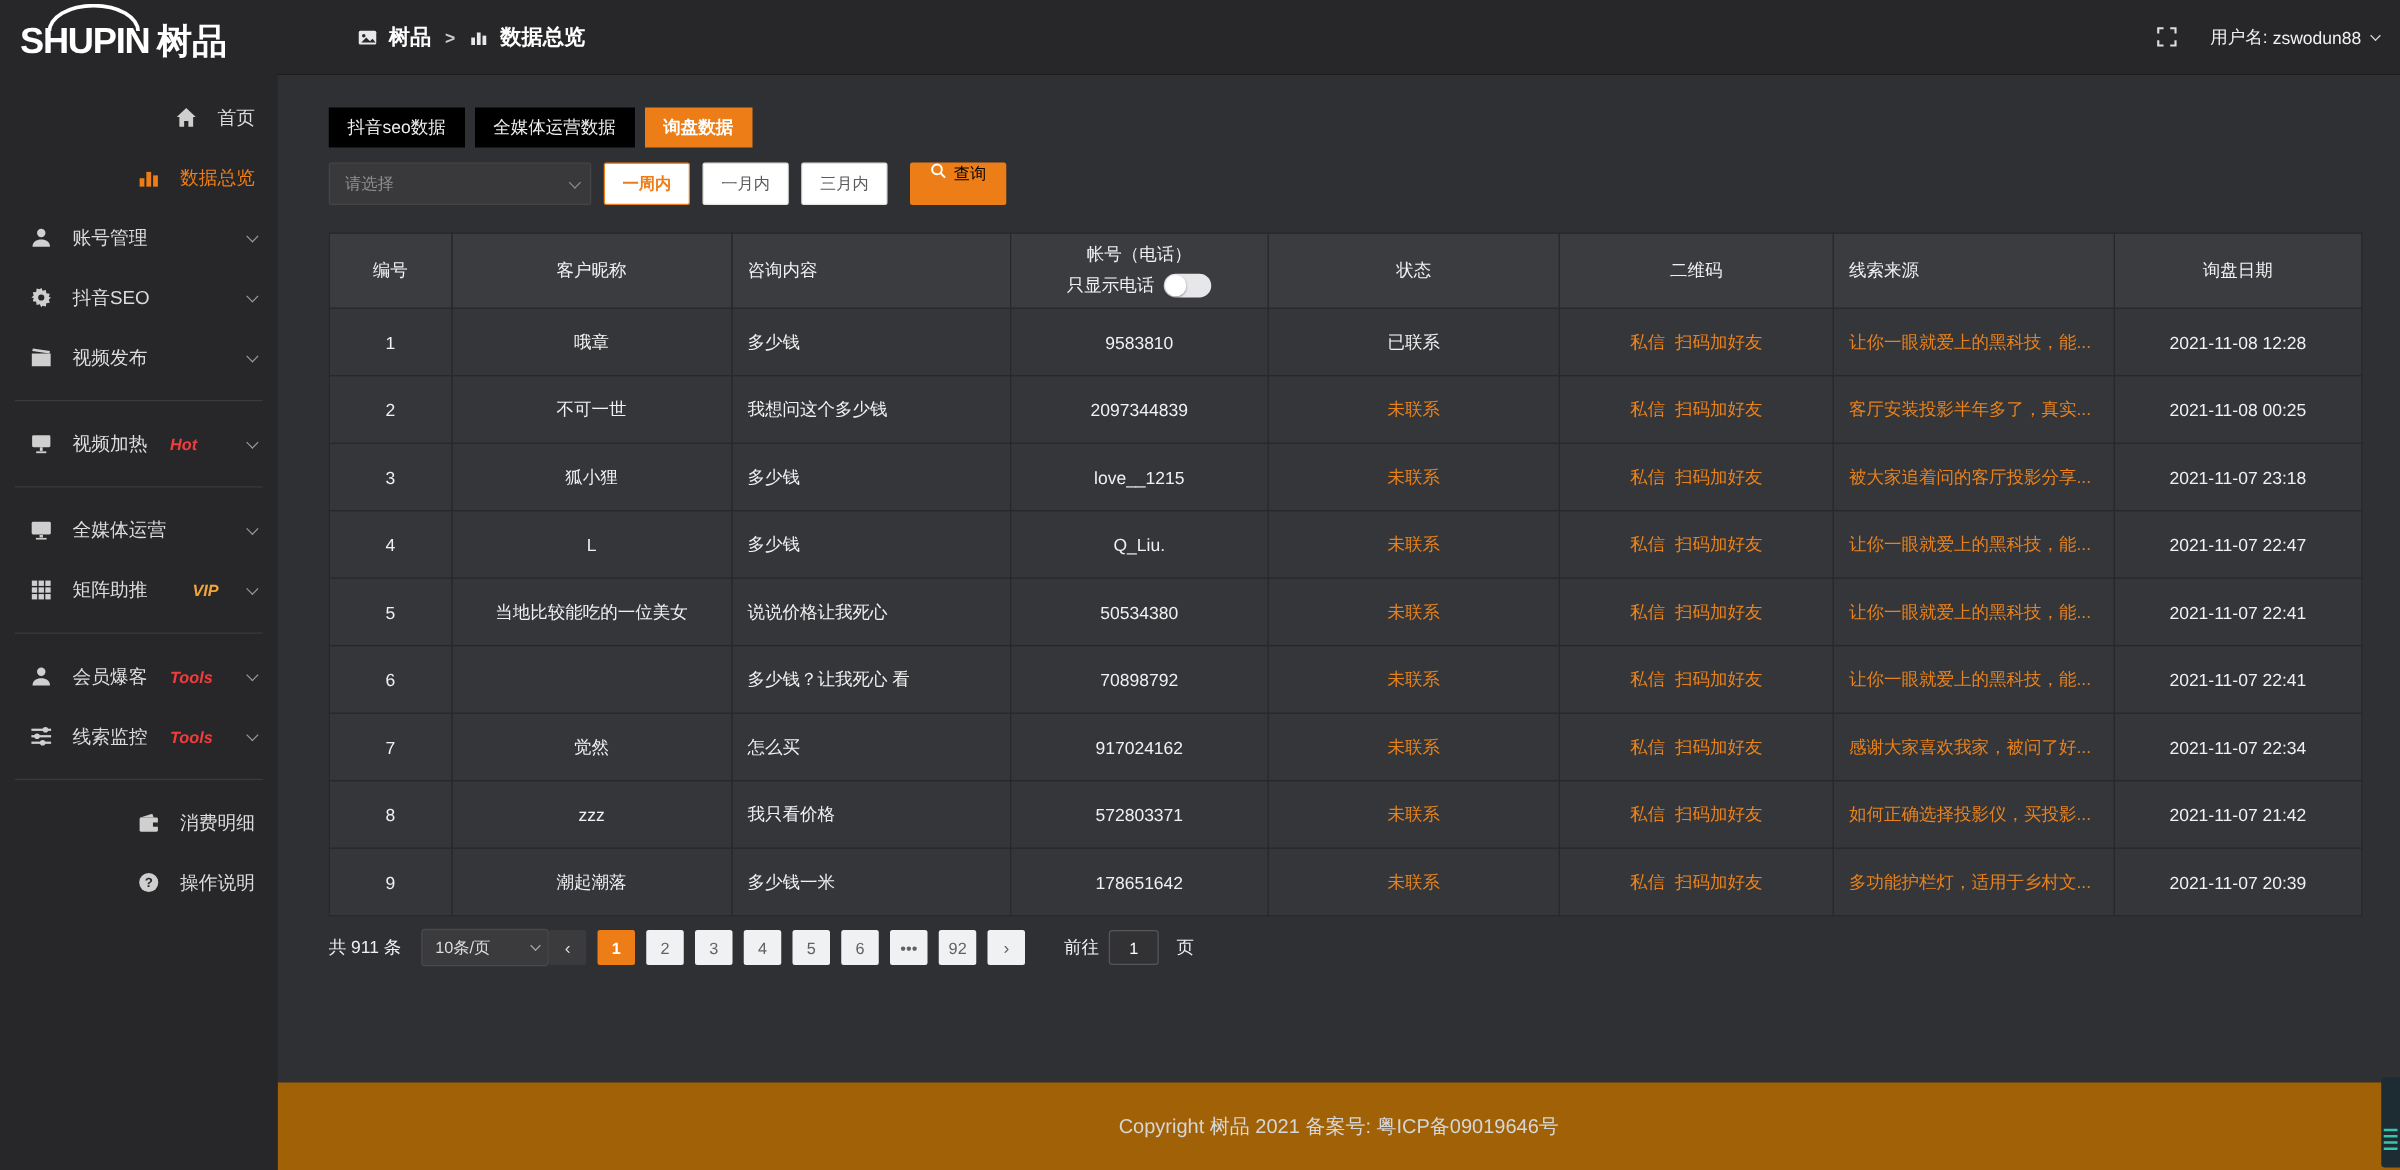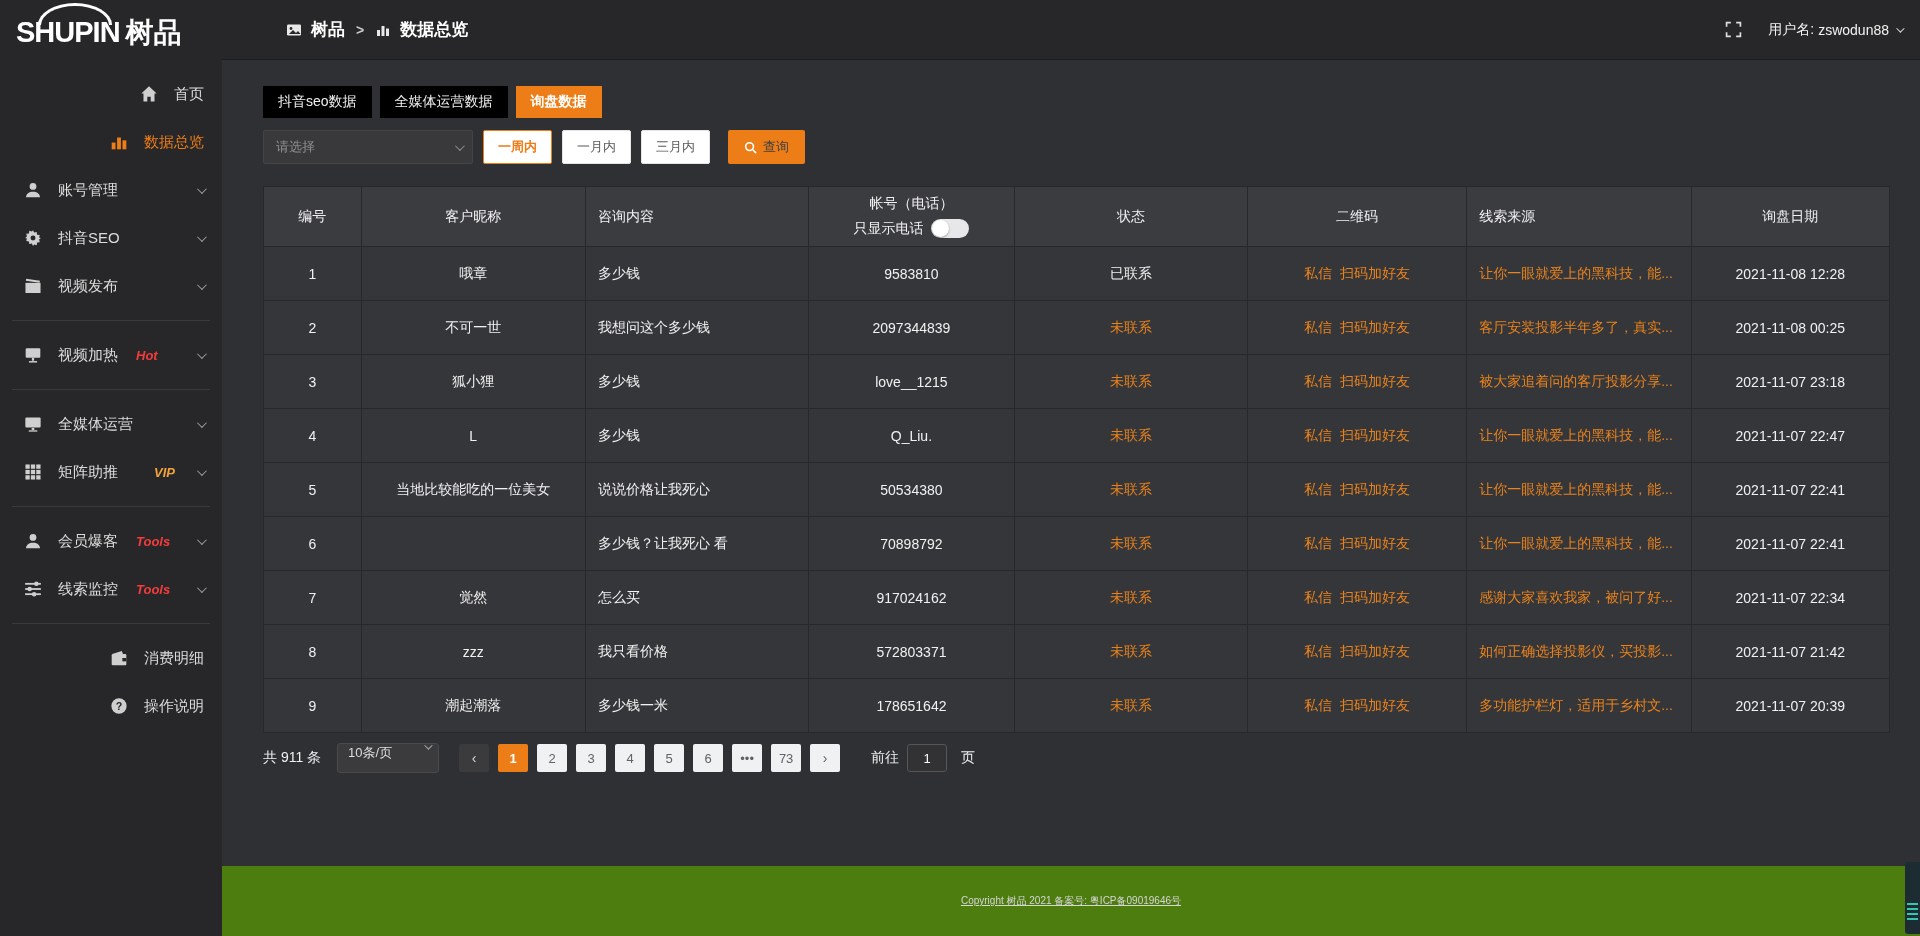--- a/index.html
+++ b/index.html
@@ -48,22 +48,22 @@
   .tab.active { background:#ed7d17; color:#fff; font-weight:bold; }
 
   .filters { display:flex; align-items:center; margin-top:12px; gap:10px; }
   .select { width:210px; height:34px; background:#39393b; border:1px solid #444447; border-radius:2px;
     display:flex; align-items:center; padding:0 10px 0 12px; color:#8e8e92; font-size:13px; cursor:pointer; }
   .select .sel-chev { margin-left:auto; width:7px; height:7px; border-right:1.4px solid #8e8e92;
     border-bottom:1.4px solid #8e8e92; transform:rotate(45deg) translateY(-2px); }
   .range-btn { height:34px; padding:0 14px; background:#fff; color:#5a5a5a; font-size:13px;
     border:1px solid #e4e4e4; border-radius:2px; cursor:pointer; }
   .range-btn.selected { color:#ed7d17; border-color:#ed7d17; font-weight:bold; }
-  .query-btn { height:34px; padding:0 16px; margin-left:8px; background:#ed7d17; color:#404040;
-    font-size:13px; border:none; border-radius:2px; cursor:pointer; display:flex; align-items:center; gap:6px; }
+  .query-btn { height:34px; padding:0 16px; margin-left:8px; background:#ed7d17; color:#000000;
+    font-size:13px; border:none; border-radius:2px; cursor:pointer; display:flex; align-items:flex-start; gap:6px; }
   .q-icon { width:13px; height:13px; }
 
   
   table { width:100%; margin-top:22px; border-collapse:collapse; table-layout:fixed; font-size:14px; }
   th, td { border:1px solid #27282b; color:#f1f1f1; font-weight:normal; overflow:hidden;
     white-space:nowrap; text-overflow:ellipsis; padding:0 12px; text-align:center; }
   thead th { background:#3b3c40; height:60px; }
   tbody td { background:#35363a; height:54px; }
   .c0{width:6%} .c1{width:13.8%} .c2{width:13.7%} .c3{width:12.7%}
   .c4{width:14.3%} .c5{width:13.5%} .c6{width:13.8%} .c7{width:12.2%}
@@ -74,35 +74,35 @@
     border-radius:50%; background:#fff; box-shadow:0 1px 2px rgba(0,0,0,.35); }
   td.status-pending { color:#e8821c; }
   .qr-link, td.source-cell { color:#e8821c; }
   .qr-link { cursor:pointer; margin:0 4px; text-decoration:none;font-family:Liberation Serif, serif; }
   td.source-cell { cursor:pointer; }
 
   
   .pagination { display:flex; align-items:center; margin-top:10px; font-size:14px; color:#f0f0f0; }
   .pg-total { margin-right:16px; }
   .pg-size { width:102px; height:30px; background:#3b3b3d; border:1px solid #4a4a4d; border-radius:3px;
-    color:#ddd; font-size:13px; display:flex; padding:0 8px 0 10px; cursor:pointer; margin-right:20px; }
+    color:#ddd; font-size:13px; display:flex; align-items:center; padding:0 8px 0 10px; cursor:pointer; }
   .pg-size .sel-chev { margin-left:auto; width:6px; height:6px; border-right:1.3px solid #aaa;
     border-bottom:1.3px solid #aaa; transform:rotate(45deg) translateY(-2px); }
   .pg-btn { min-width:30px; height:28px; margin-right:9px; border:none; border-radius:2px;
     background:#f0f1f3; color:#5f6266; font-size:13px; cursor:pointer; }
   .pg-btn.prev { background:#3b3b3d; color:#ddd; }
   .pg-btn.active { background:#ed7d17; color:#fff; font-weight:bold; }
   .pg-btn.arrow { font-size:14px; }
   .pg-goto { margin-left:22px; }
   .pg-input { width:40px; height:28px; margin:0 14px 0 8px; background:#323235; border:1px solid #55565a;
     border-radius:3px; color:#fff; text-align:center; font-size:13px; }
 
   
-  .footer { height:70px; background:#4d7c0f; display:flex; align-items:center; justify-content:center;
-    color:#d6d6d6; font-size:10px;text-decoration:underline; }
+  .footer { height:70px; background:#a16207; display:flex; align-items:center; justify-content:center;
+    color:#d6d6d6; font-size:16px; }
 
   
   .floating-widget { position:absolute; right:0; bottom:2px; width:15px; height:72px;
     background:#1d2b33; border-radius:3px 0 0 3px; padding-top:38px; cursor:pointer; }
   .floating-widget i { display:block; height:2px; background:#36c6b0; margin:3px 2px; }
 </style>
 </head>
 <body>
 
 <div class="app">
@@ -408,21 +408,21 @@
           </tbody>
       </table>
 
       <div class="pagination">
         <span class="pg-total">共 911 条</span>
         <div class="pg-size">
           <span>10条/页</span>
           <span class="sel-chev"></span>
         </div>
         <button class="pg-btn prev arrow">‹</button>
-        <span id="page-btns"><button class="pg-btn active">1</button><button class="pg-btn">2</button><button class="pg-btn">3</button><button class="pg-btn">4</button><button class="pg-btn">5</button><button class="pg-btn">6</button><button class="pg-btn">•••</button><button class="pg-btn">73</button></span>
+        <span id="page-btns"><button class="pg-btn active">1</button><button class="pg-btn">2</button><button class="pg-btn">3</button><button class="pg-btn">4</button><button class="pg-btn">5</button><button class="pg-btn">6</button><button class="pg-btn">•••</button><button class="pg-btn">92</button></span>
         <button class="pg-btn arrow">›</button>
         <span class="pg-goto">前往</span>
         <input class="pg-input" value="1" style="">
         <span>页</span>
       </div>
     </div>
 
     <footer class="footer">
       <span>Copyright 树品 2021 备案号: 粤ICP备09019646号</span>
     </footer>

